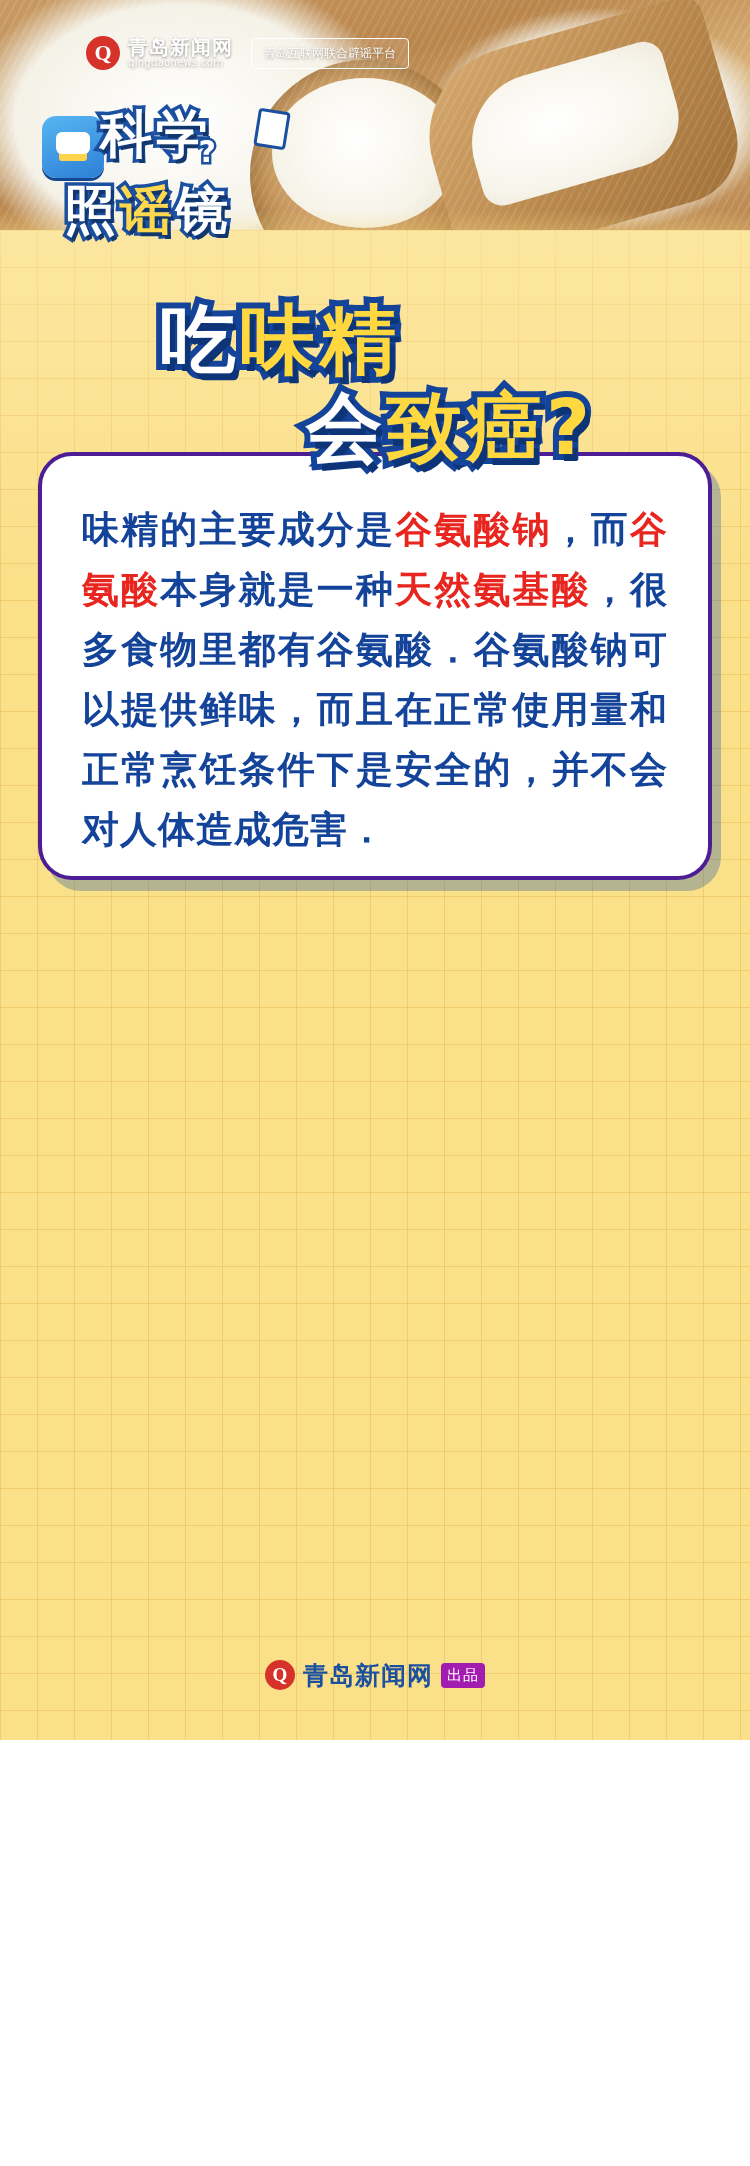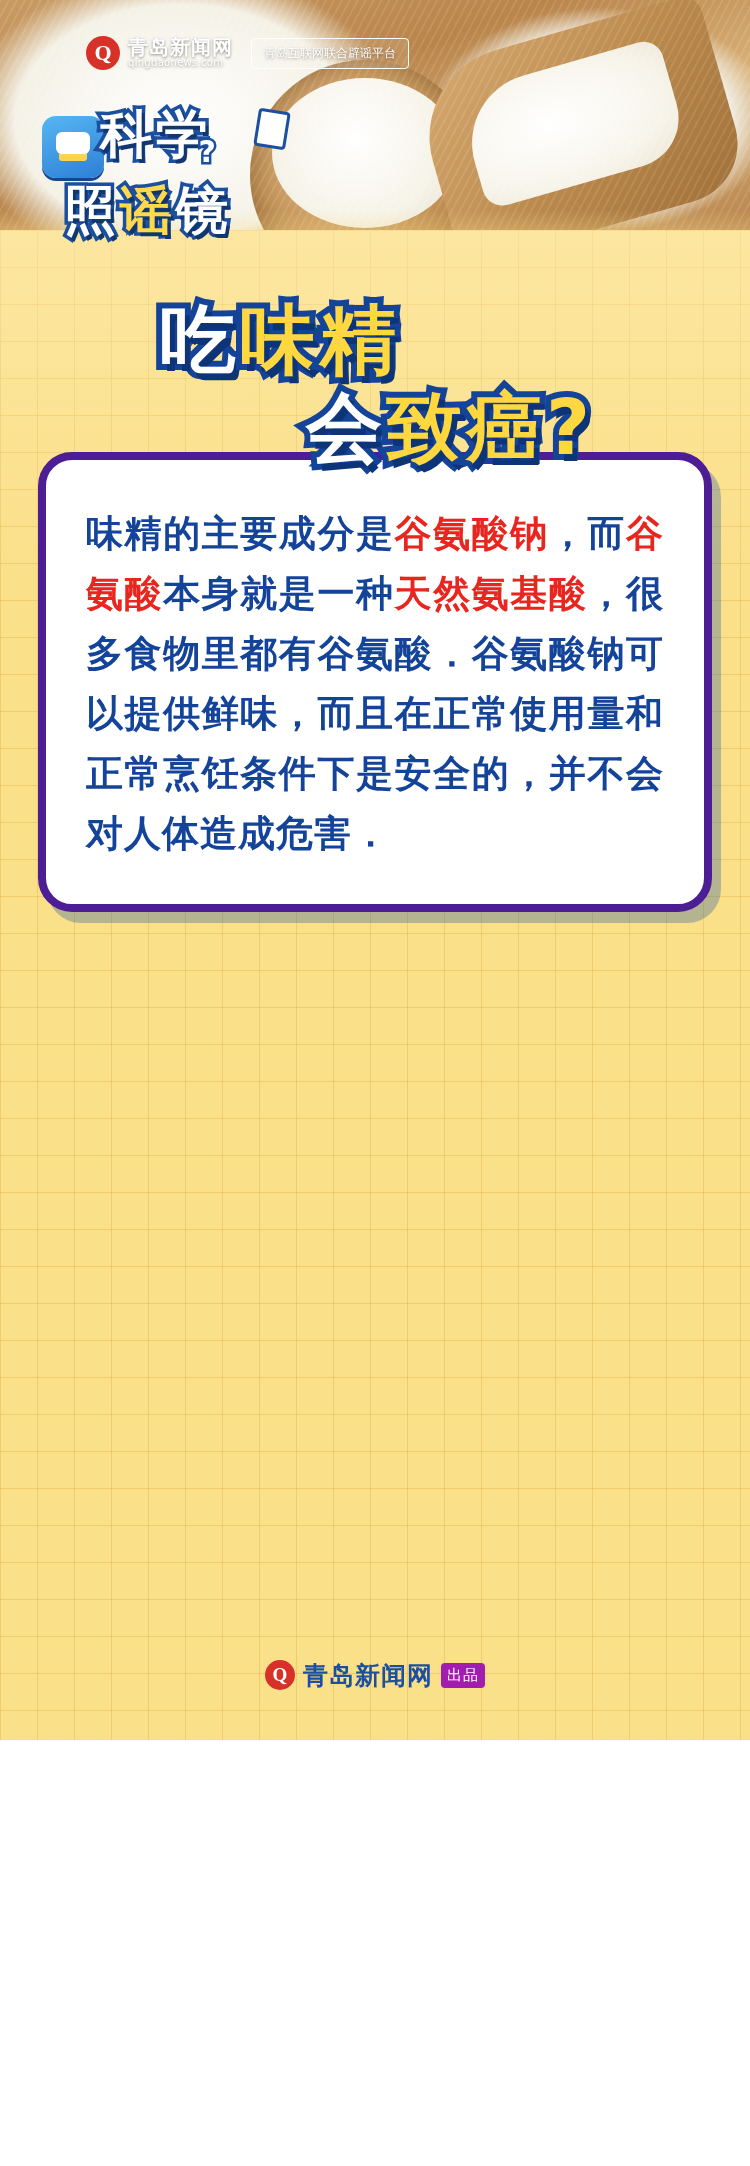--- a/index.html
+++ b/index.html
@@ -260,23 +260,23 @@
     text-shadow: 5px 7px 0 #0e3478;
   }
 
   
   .card {
     position: absolute;
     left: 38px;
     width: 674px;
     box-sizing: border-box;
     background: #ffffff;
-    border: 8px solid #4c1d95;
+    border: 4px solid #4c1d95;
     border-radius: 34px;
-    padding: 44px 40px 40px 40px;
+    padding: 44px 40px 16px 40px;
     box-shadow: 9px 11px 0 rgba(21,79,160,.30);
     z-index: 4;
   }
   .card.one { top: 452px; }
   .card.two { top: 925px; }
   .card p {
     margin: 0;
     font-family: "DejaVu Sans", sans-serif;
     font-size: 37px;
     line-height: 1.62;

